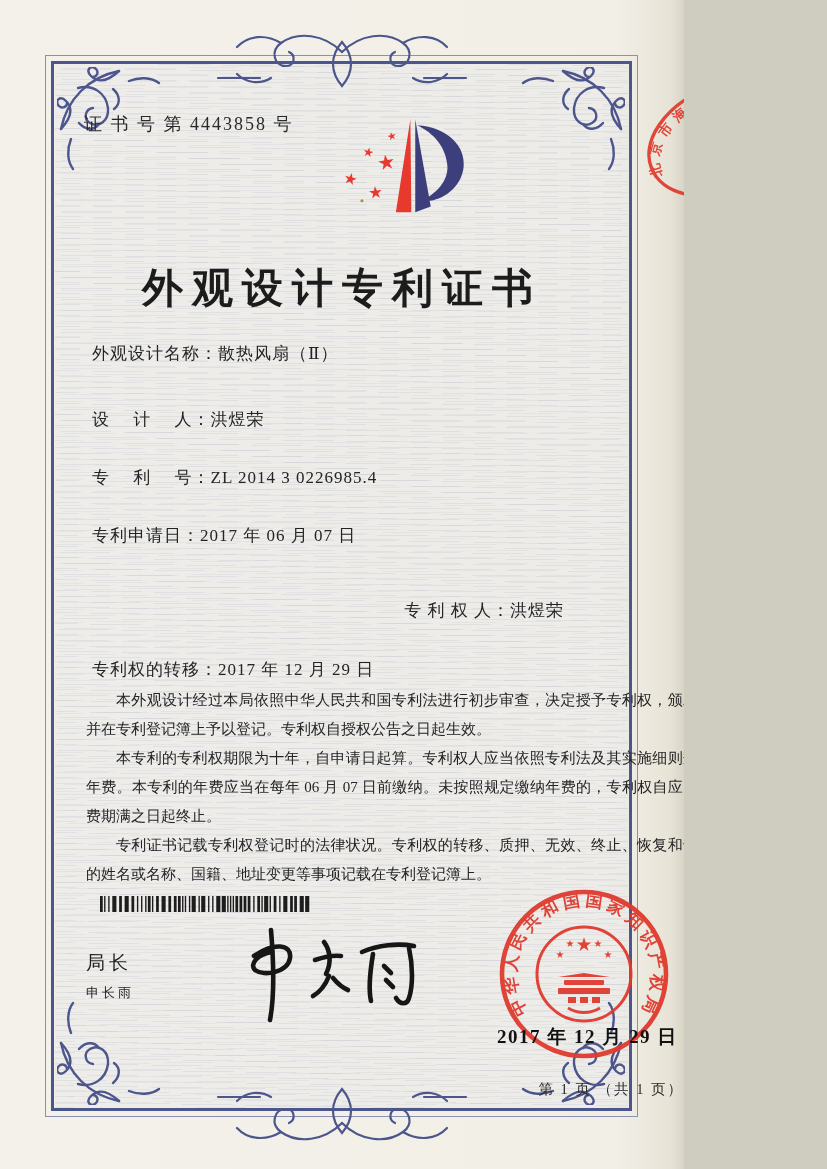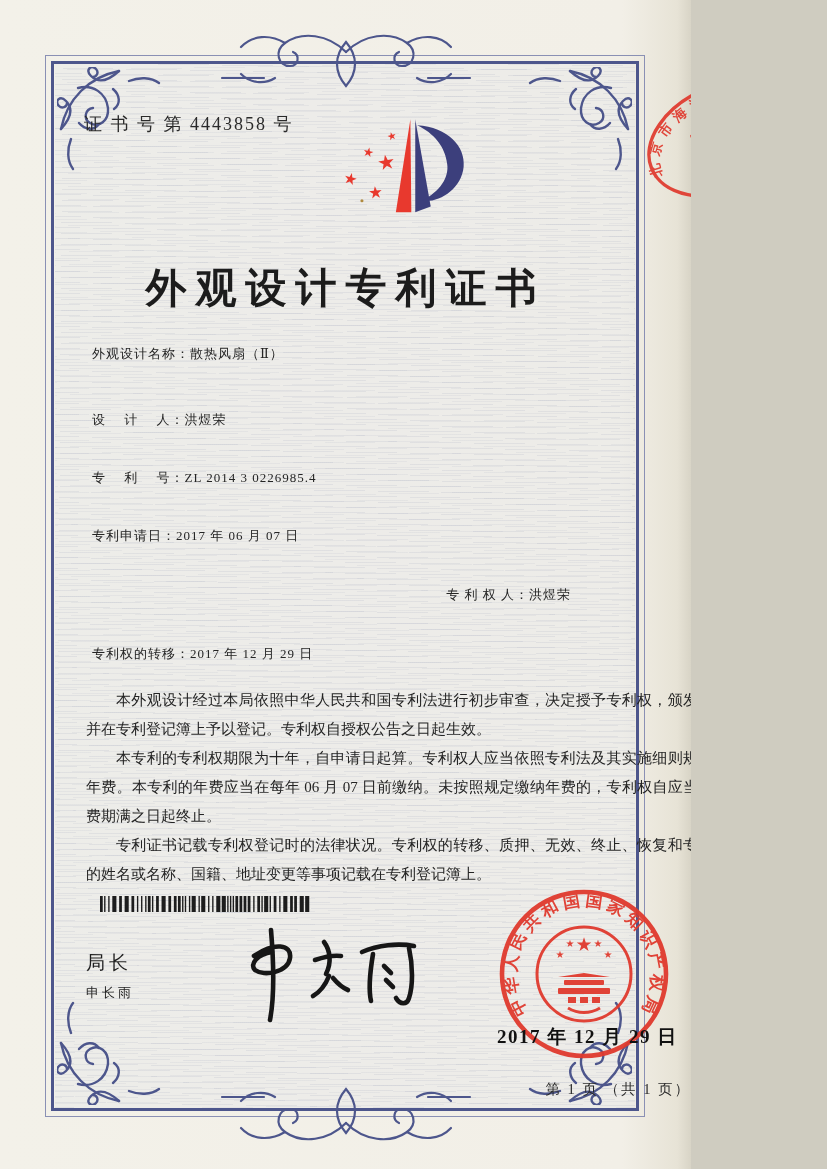--- a/index.html
+++ b/index.html
@@ -1,19 +1,19 @@
 <!DOCTYPE html>
 <html><head>
 <meta charset="utf-8">
 <style>
   html,body{margin:0;padding:0;background:#cfccc0;}
   .page{
     position:relative;width:684px;height:1169px;overflow:hidden;
     background:linear-gradient(90deg,#f3f1e9 0%,#f2efe7 90%,#e7e3d6 98%,#d8d4c6 100%);
-    font-family:"Liberation Serif","DejaVu Serif",serif;color:#222;padding-left:7px;
+    font-family:"Liberation Serif","DejaVu Serif",serif;color:#222;
   }
   .abs{position:absolute;}
   
   .frame-thin{position:absolute;top:55px;left:45px;right:46px;bottom:52px;border:1.5px solid #8a90b4;}
   .frame-thick{position:absolute;top:61px;left:51px;right:52px;bottom:58px;border:3px solid #4d568c;}
   .inner-tex{
     position:absolute;top:64px;left:55px;right:56px;bottom:61px;
     background-color:rgba(226,227,234,0.30);
     background-image:
       repeating-linear-gradient(0.9deg, rgba(105,115,155,0.10) 0 0.8px, transparent 0.8px 5.5px),
@@ -27,24 +27,24 @@
   .orn-center{position:absolute;left:50%;width:268px;height:74px;color:#4d568c;}
   #orn-top{top:22px;transform:translateX(-50%);}
   #orn-bottom{bottom:16px;transform:translateX(-50%) scaleY(-1);}
 
   #cert-number{left:84px;top:112px;font-size:18px;letter-spacing:2px;color:#2a2a2a;}
   #logo{left:330px;top:114px;width:184px;height:124px;}
   #title{left:0;right:0;top:233px;text-align:center;font-size:41px;font-weight:bold;
          letter-spacing:9px;color:#1c1c1c;margin-top:28px;}
   #tax-stamp{left:636px;top:68px;width:182px;height:140px;opacity:.93;}
 
-  .fields{left:92px;top:341px;right:120px;font-size:13px;color:#242424;}
+  .fields{left:92px;top:341px;right:120px;font-size:17px;color:#242424;}
   .field{line-height:25px;margin-bottom:33px;white-space:nowrap;}
   .field:first-child{margin-bottom:41px;}
-  .field:nth-child(4){margin-bottom:34px;}
+  .field:nth-child(4){margin-bottom:50px;}
   .field:nth-child(5){margin-bottom:34px;text-align:right;}
   .field .lab{letter-spacing:1px;}
   .field .val{letter-spacing:1px;}
 
   .paragraphs{left:86px;top:686px;width:658px;font-size:15px;line-height:29px;
               text-align:justify;color:#242424;}
   .paragraphs p{margin:0;text-indent:2em;}
 
   #barcode{left:100px;top:896px;width:212px;height:16px;}
   #director-title{left:86px;top:950px;font-size:19px;letter-spacing:4px;color:#1e1e1e;}

